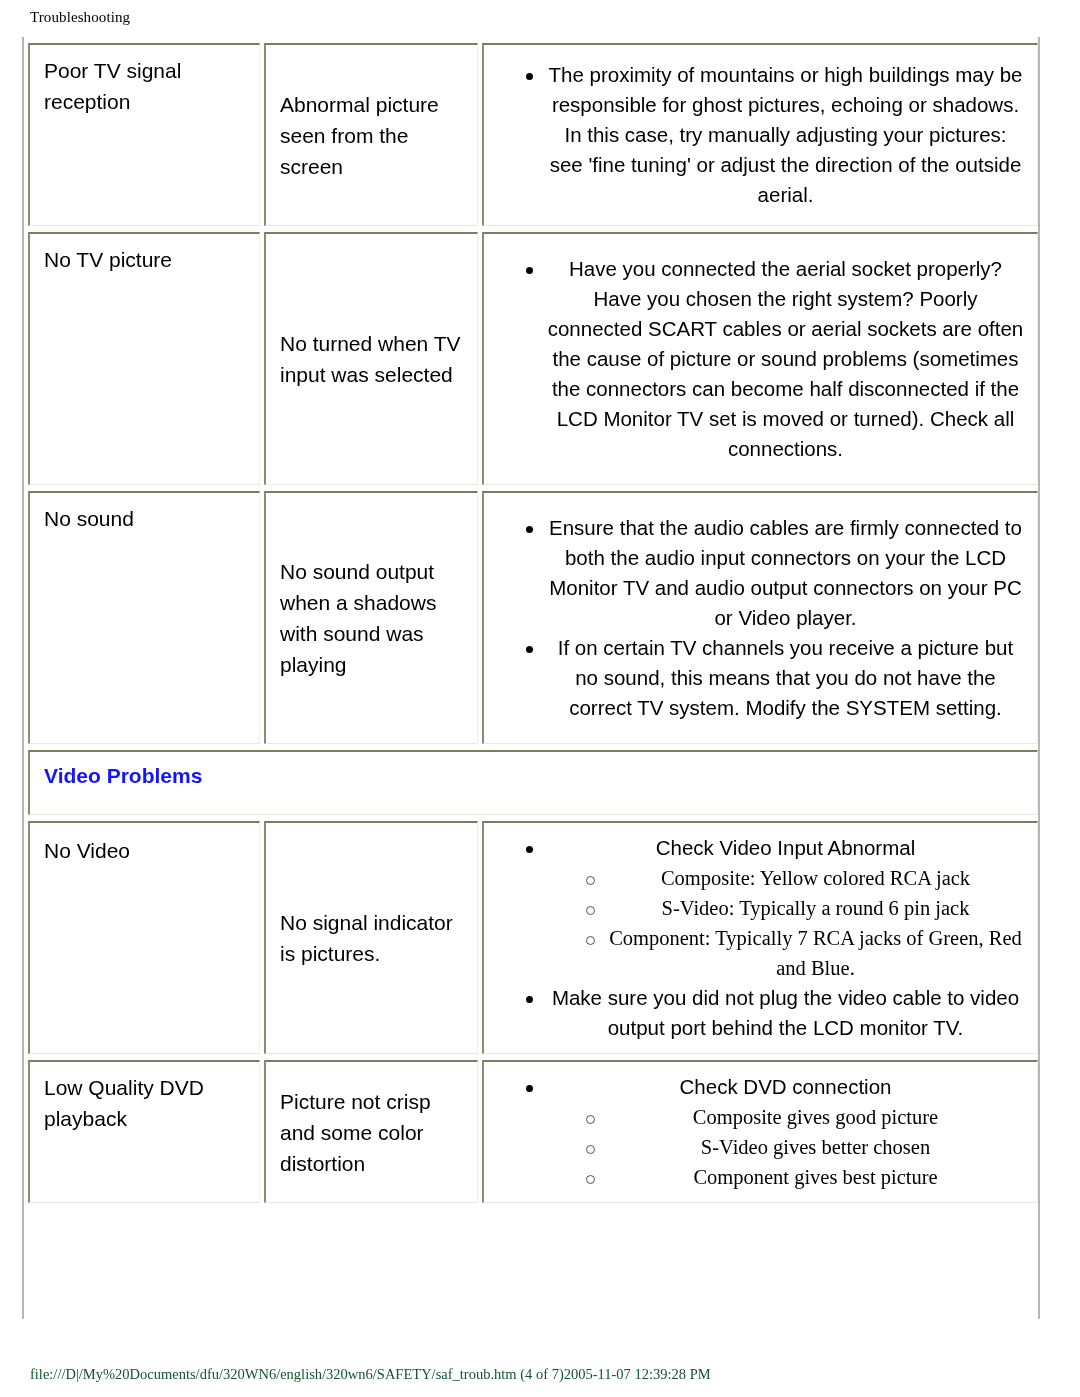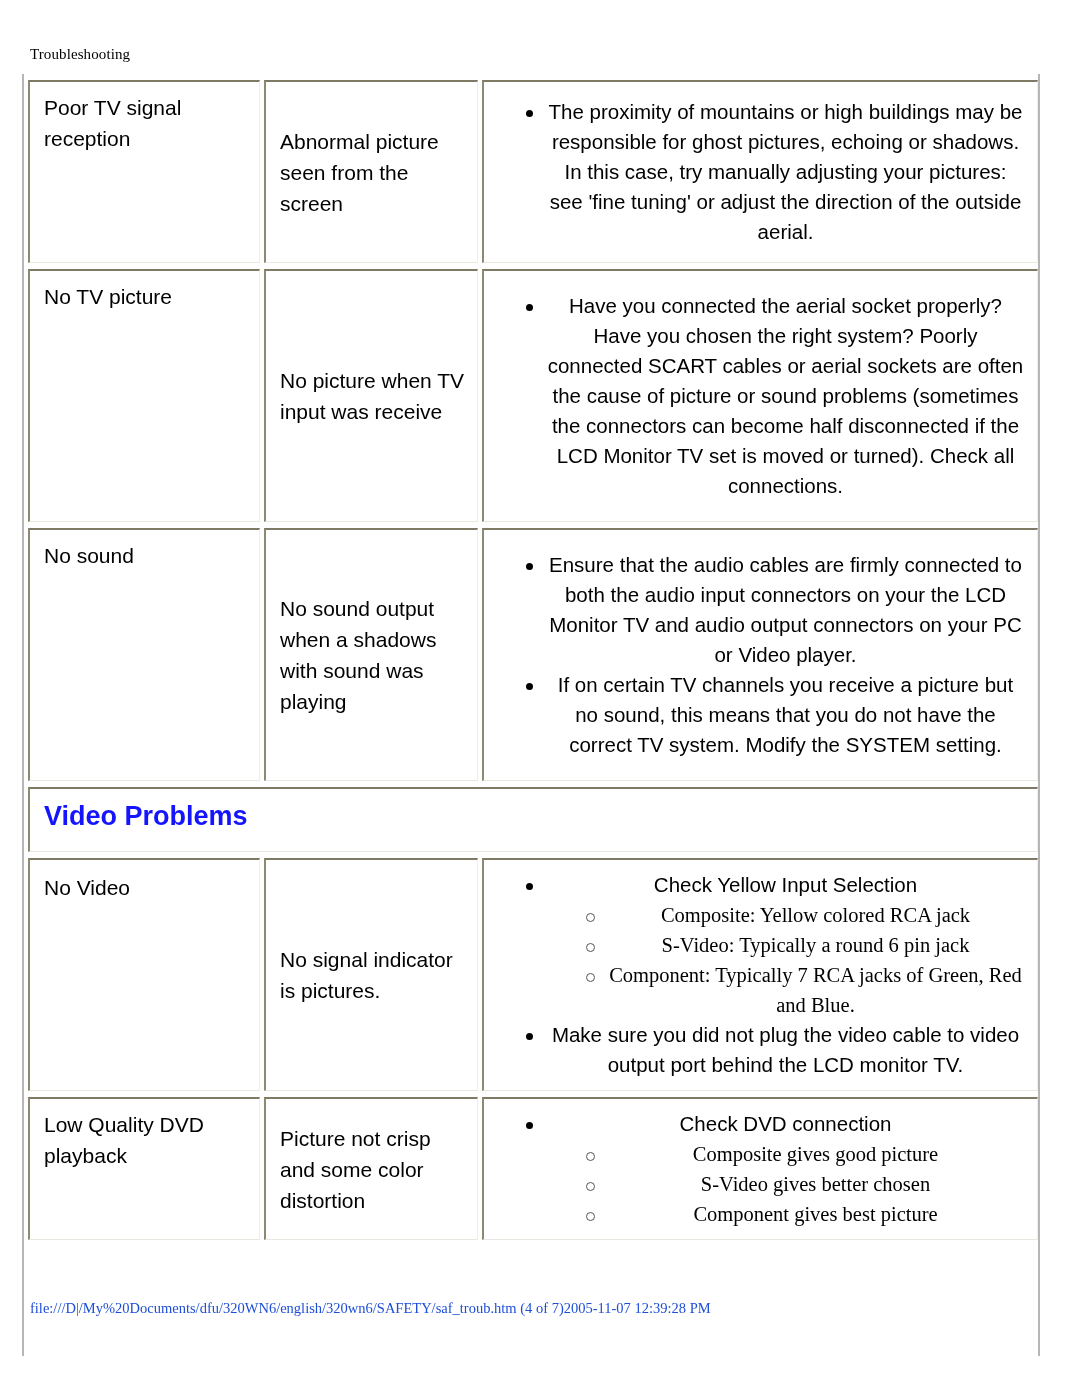--- a/index.html
+++ b/index.html
@@ -13,21 +13,20 @@
     position: relative;
     overflow: hidden;
   }
 
   .page-header {
     font-family: "Liberation Serif", serif;
     font-size: 15px;
     color: #000;
     padding: 9px 0 0 30px;
     letter-spacing: 0.1px;
-    margin-top: 37px;
   }
 
   
   .tbl-wrap {
     margin: 11px 0 0 22px;
     width: 1018px;
     border-left: 2px solid #b6b6b6;
     border-right: 2px solid #b6b6b6;
     background: #fff;
   }
@@ -102,36 +101,36 @@
     content: "";
     position: absolute;
     left: 2px; top: 13px;
     width: 7px; height: 7px;
     border-radius: 50%;
     border: 1.3px solid #555;
     background: transparent;
   }
 
   .section-head {
-    font-size: 27px;
+    font-size: 21px;
     font-weight: bold;
     color: #1414ff;
     padding: 12px 0 0 14px;
   }
   .section-row-inner { height: 62px; }
 
   .spacer-inner { height: 104px; }
 
   .footer {
     position: absolute;
     left: 30px;
-    top: 1300px;
+    top: 1366px;
     font-family: "Liberation Serif", serif;
     font-size: 14.5px;
-    color: #1d4ed8;
+    color: #14532d;
     white-space: nowrap;
   }
 </style>
 </head>
 <body>
 
 <div class="page-header">Troubleshooting</div>
 
 <div class="tbl-wrap">
   <table class="troubleshoot">
@@ -163,21 +162,21 @@
       </tr>
 
       <tr>
         <td>
           <div class="cell-pad" style="height:250px">
               <div class="lbl">No TV picture</div>
             </div>
         </td>
         <td>
           <div class="cell-pad">
-              <div class="lbl">No picture when TV input was receive</div>
+              <div class="lbl">No turned when TV input was selected</div>
             </div>
         </td>
         <td>
           <div class="cell-pad" style="padding-left:0">
             <ul class="b1">
               <li><span>Have you connected the aerial socket properly? Have you chosen the right system? Poorly connected SCART cables or aerial sockets are often the cause of picture or sound problems (sometimes the connectors can become half disconnected if the LCD Monitor TV set is moved or turned). Check all connections.</span></li>
             </ul>
           </div>
         </td>
       </tr>
@@ -219,21 +218,21 @@
         </td>
         <td>
           <div class="cell-pad">
               <div class="lbl">No signal indicator is pictures.</div>
             </div>
         </td>
         <td>
           <div class="cell-pad" style="padding-left:0">
             <ul class="b1">
               <li>
-                <span>Check Yellow Input Selection</span>
+                <span>Check Video Input Abnormal</span>
                 <ul class="b2">
                   <li><span>Composite: Yellow colored RCA jack</span></li>
                   <li><span>S-Video: Typically a round 6 pin jack</span></li>
                   <li><span>Component: Typically 7 RCA jacks of Green, Red and Blue.</span></li>
                 </ul>
               </li>
               <li><span>Make sure you did not plug the video cable to video output port behind the LCD monitor TV.</span></li>
             </ul>
           </div>
         </td>

